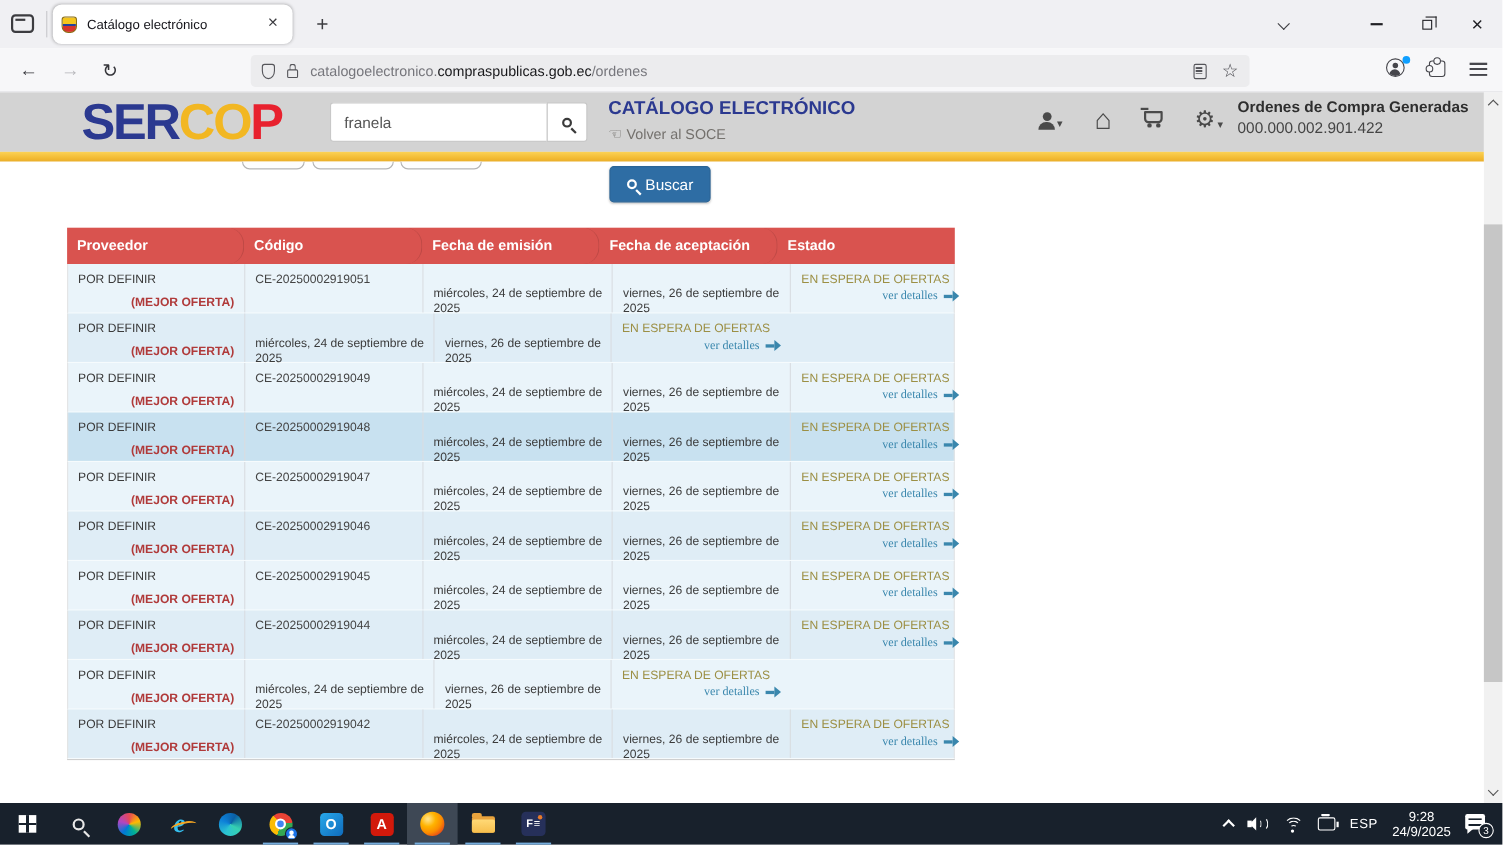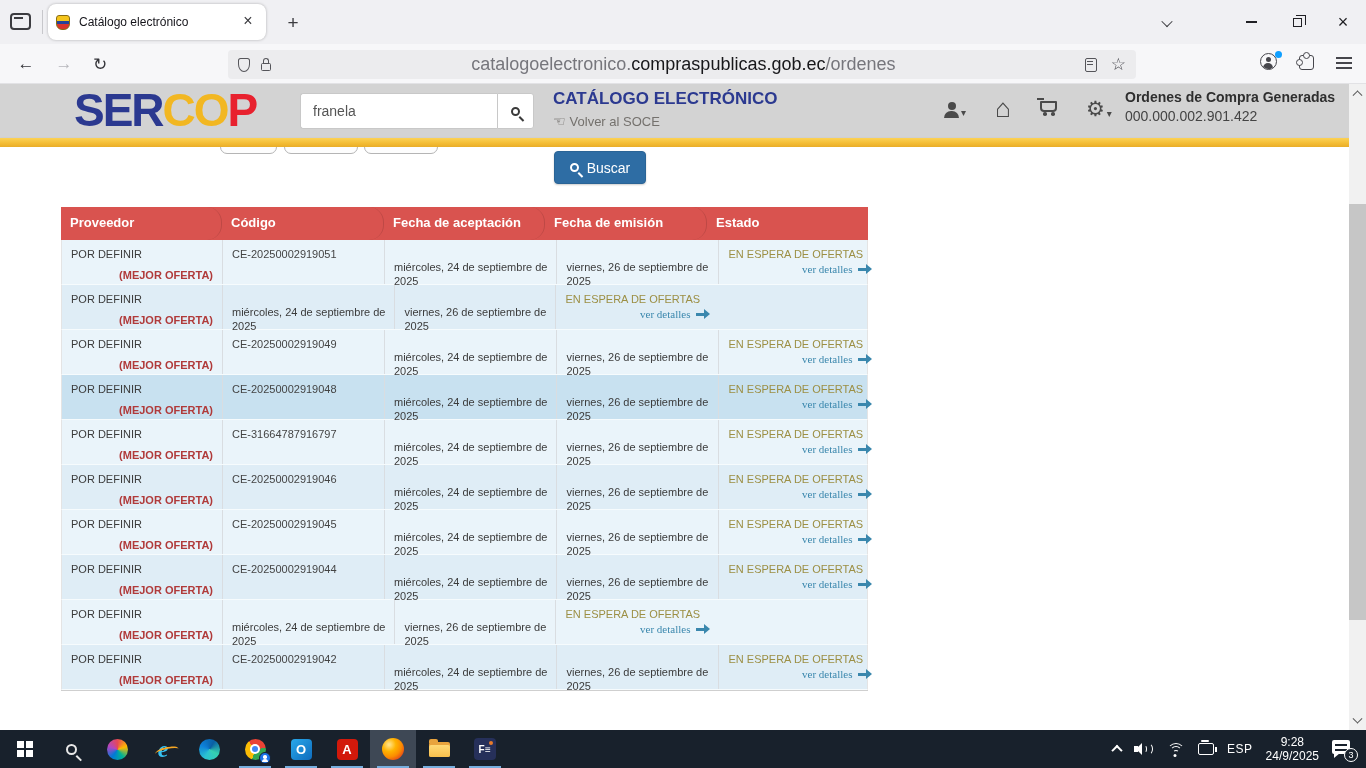--- a/index.html
+++ b/index.html
@@ -27,21 +27,21 @@
   .rest-glyph::before { content:""; position:absolute; left:2px; top:-4px; width:9px; height:9px; border:1.4px solid #202024; border-left:none; border-bottom:none; }
   .close-glyph { font-size:18px; color:#202024; line-height:1; }
 
   
   .toolbar { position:absolute; left:0; top:44px; width:1366px; height:40px; background:#f7f7f9; border-bottom:1px solid #e2e2e5; }
   .navbtn { position:absolute; top:6px; width:28px; height:28px; display:flex; align-items:center; justify-content:center; font-size:17px; color:#35353a; border-radius:4px; }
   .urlbar { position:absolute; left:228px; top:6px; width:908px; height:29px; background:#ececee; border-radius:4px; display:flex; align-items:center; padding:0 10px; }
   .shield { width:12px; height:14px; border:1.6px solid #55555a; border-radius:3px 3px 7px 7px / 3px 3px 9px 9px; margin-right:11px; flex:0 0 auto; }
   .lock { width:10px; height:8px; border:1.6px solid #55555a; border-radius:1.5px; position:relative; margin:4px 11px 0 0; flex:0 0 auto; }
   .lock::before { content:""; position:absolute; left:1px; top:-6px; width:4px; height:5px; border:1.6px solid #55555a; border-bottom:none; border-radius:4px 4px 0 0; }
-  .url { font-size:18px; color:#76767c; white-space:nowrap; flex:1 1 auto;text-align:center; }
+  .url { font-size:13px; color:#76767c; white-space:nowrap; flex:1 1 auto; }
   .url .domain { color:#17171a; }
   .reader { width:12px; height:14px; border:1.5px solid #55555a; border-radius:2px; position:relative; margin-right:14px; flex:0 0 auto; }
   .reader::before { content:""; position:absolute; left:1.5px; top:2px; width:6px; height:6px;
      background:linear-gradient(#55555a 0 1.4px,transparent 1.4px 2.8px,#55555a 2.8px 4.2px,transparent 4.2px 5.6px,#55555a 5.6px 7px); }
   .star { font-size:17px; color:#4a4a50; line-height:1; flex:0 0 auto; }
   .acct-wrap { position:absolute; right:86px; top:9px; width:20px; height:20px; }
   .acct { width:17px; height:17px; border:1.6px solid #46464c; border-radius:50%; position:relative; overflow:hidden; }
   .acct::before { content:""; position:absolute; left:4.5px; top:2.5px; width:5px; height:5px; border-radius:50%; background:#46464c; }
   .acct::after { content:""; position:absolute; left:2px; top:9px; width:10px; height:7px; border-radius:5px 5px 0 0; background:#46464c; }
   .acct-dot { position:absolute; right:-2px; top:-2px; width:7px; height:7px; border-radius:50%; background:#0f9fff; }
@@ -260,22 +260,22 @@
 
     <div class="buscar">
       <span class="mag white"></span>
       <span>Buscar</span>
     </div>
 
     <div class="otable">
       <div class="thead">
         <div class="th">Proveedor</div>
         <div class="th">Código</div>
+        <div class="th">Fecha de emisión</div>
         <div class="th">Fecha de aceptación</div>
-        <div class="th">Fecha de emisión</div>
         <div class="th">Estado</div>
       </div>
       <div>
           <div class="trow">
             <div class="cell">
               <span>POR DEFINIR</span>
               <span class="prov-note">(MEJOR OFERTA)</span>
             </div>
             <div class="cell codecell">
               <span>CE-20250002919051</span>
@@ -364,21 +364,21 @@
                 <span class="arr"></span>
               </span>
             </div>
           </div>
           <div class="trow">
             <div class="cell">
               <span>POR DEFINIR</span>
               <span class="prov-note">(MEJOR OFERTA)</span>
             </div>
             <div class="cell codecell">
-              <span>CE-31664787916797</span>
+              <span>CE-20250002919047</span>
             </div>
             <div class="cell">
               <span class="datecell">miércoles, 24 de septiembre de
 2025</span>
             </div>
             <div class="cell">
               <span class="datecell">viernes, 26 de septiembre de
 2025</span>
             </div>
             <div class="cell">

